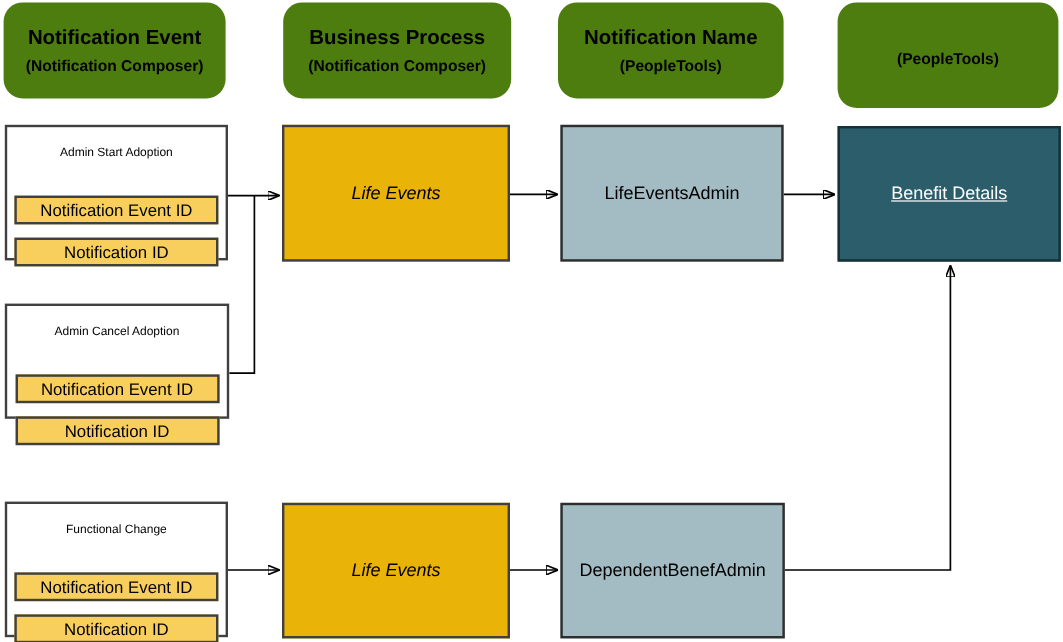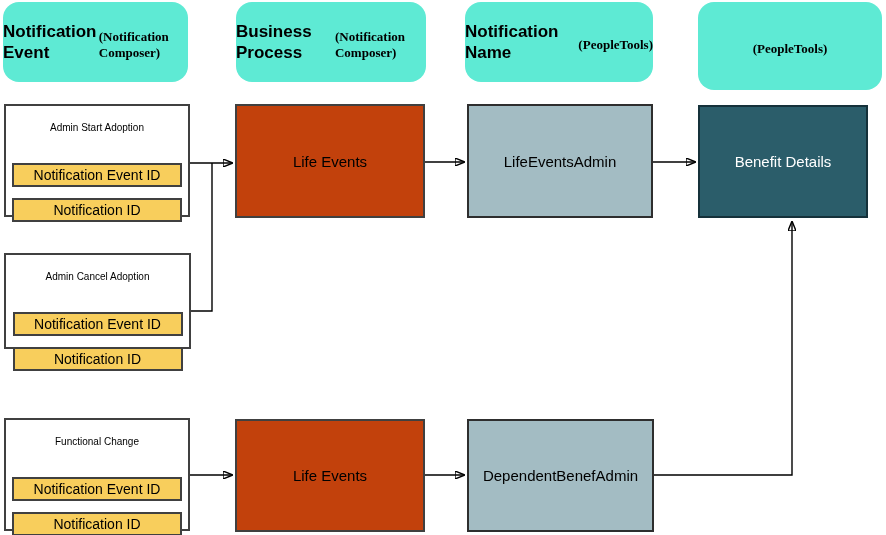--- a/index.html
+++ b/index.html
@@ -3,47 +3,47 @@
 <meta charset="utf-8">
 <style>
   html,body { margin:0; padding:0; background:#ffffff; }
   #canvas {
     position:relative; width:886px; height:535px; background:#ffffff;
     font-family:"Liberation Sans", sans-serif; color:#000; overflow:hidden;
   }
 
   
   .pill {
-    position:absolute; background:#5eead4; border-radius:16px;
-    display:flex; flex-direction:row; align-items:center; justify-content:center;
+    position:absolute; background:#4d7c0f; border-radius:16px;
+    display:flex; flex-direction:column; align-items:center; justify-content:center;
     text-align:left;
   }
   .pill-title { font-size:17px; font-weight:bold; line-height:21px; }
-  .pill-sub   { font-size:13px; font-weight:bold; line-height:16px; margin-top:5px;font-family:Liberation Serif, serif; }
+  .pill-sub   { font-size:13px; font-weight:bold; line-height:16px; margin-top:5px; }
   .pill-narrow .pill-title { max-width:110px; }
 
   
   .event-box {
     position:absolute; background:#ffffff; border:2px solid #404040;
     display:flex; flex-direction:column; align-items:center; box-sizing:border-box;
   }
   .event-title { font-size:10px; line-height:18px; margin-top:13px; text-align:center; }
   .field {
     width:166px; height:20px; background:#f8ce5c; border:2px solid #404040;
     font-size:14px; line-height:20px; text-align:center;
   }
   .field-1 { margin-top:26px; }
   .field-2 { margin-top:11px; }
 
   
   .node {
     position:absolute; box-sizing:border-box; display:flex;
     align-items:center; justify-content:center; font-size:15px; text-align:center;
   }
-  .process-box      { background:#c2410c; border:2px solid #404040; }
+  .process-box      { background:#eab308; border:2px solid #404040;font-style:italic; }
   .notification-box { background:#a3bcc3; border:2px solid #2e2e2e; }
   .category-box     { background:#2b5d6a; border:2px solid #15313a; color:#ffffff; }
 
   
   #connectors { position:absolute; left:0; top:0; width:886px; height:535px; pointer-events:none; }
   #connectors path, #connectors line { stroke:#000; stroke-width:1.4; fill:none; }
 </style>
 </head>
 <body>
 
@@ -112,17 +112,17 @@
     <span>Life Events</span>
   </div>
 
   <div class="node notification-box" style="left:467px; top:419px; width:187px; height:113px;">
     <span>DependentBenefAdmin</span>
   </div>
   <div class="node notification-box" style="left:467px; top:104px; width:186px; height:114px;">
     <span>LifeEventsAdmin</span>
   </div>
 
-  <div class="node category-box" style="left:698px; top:105px; width:170px; height:113px;">
+  <div class="node category-box" style="left:698px; top:105px; width:186px; height:113px;text-decoration:underline;">
     <span>Benefit Details</span>
   </div>
 
 </div>
 
 </body></html>

